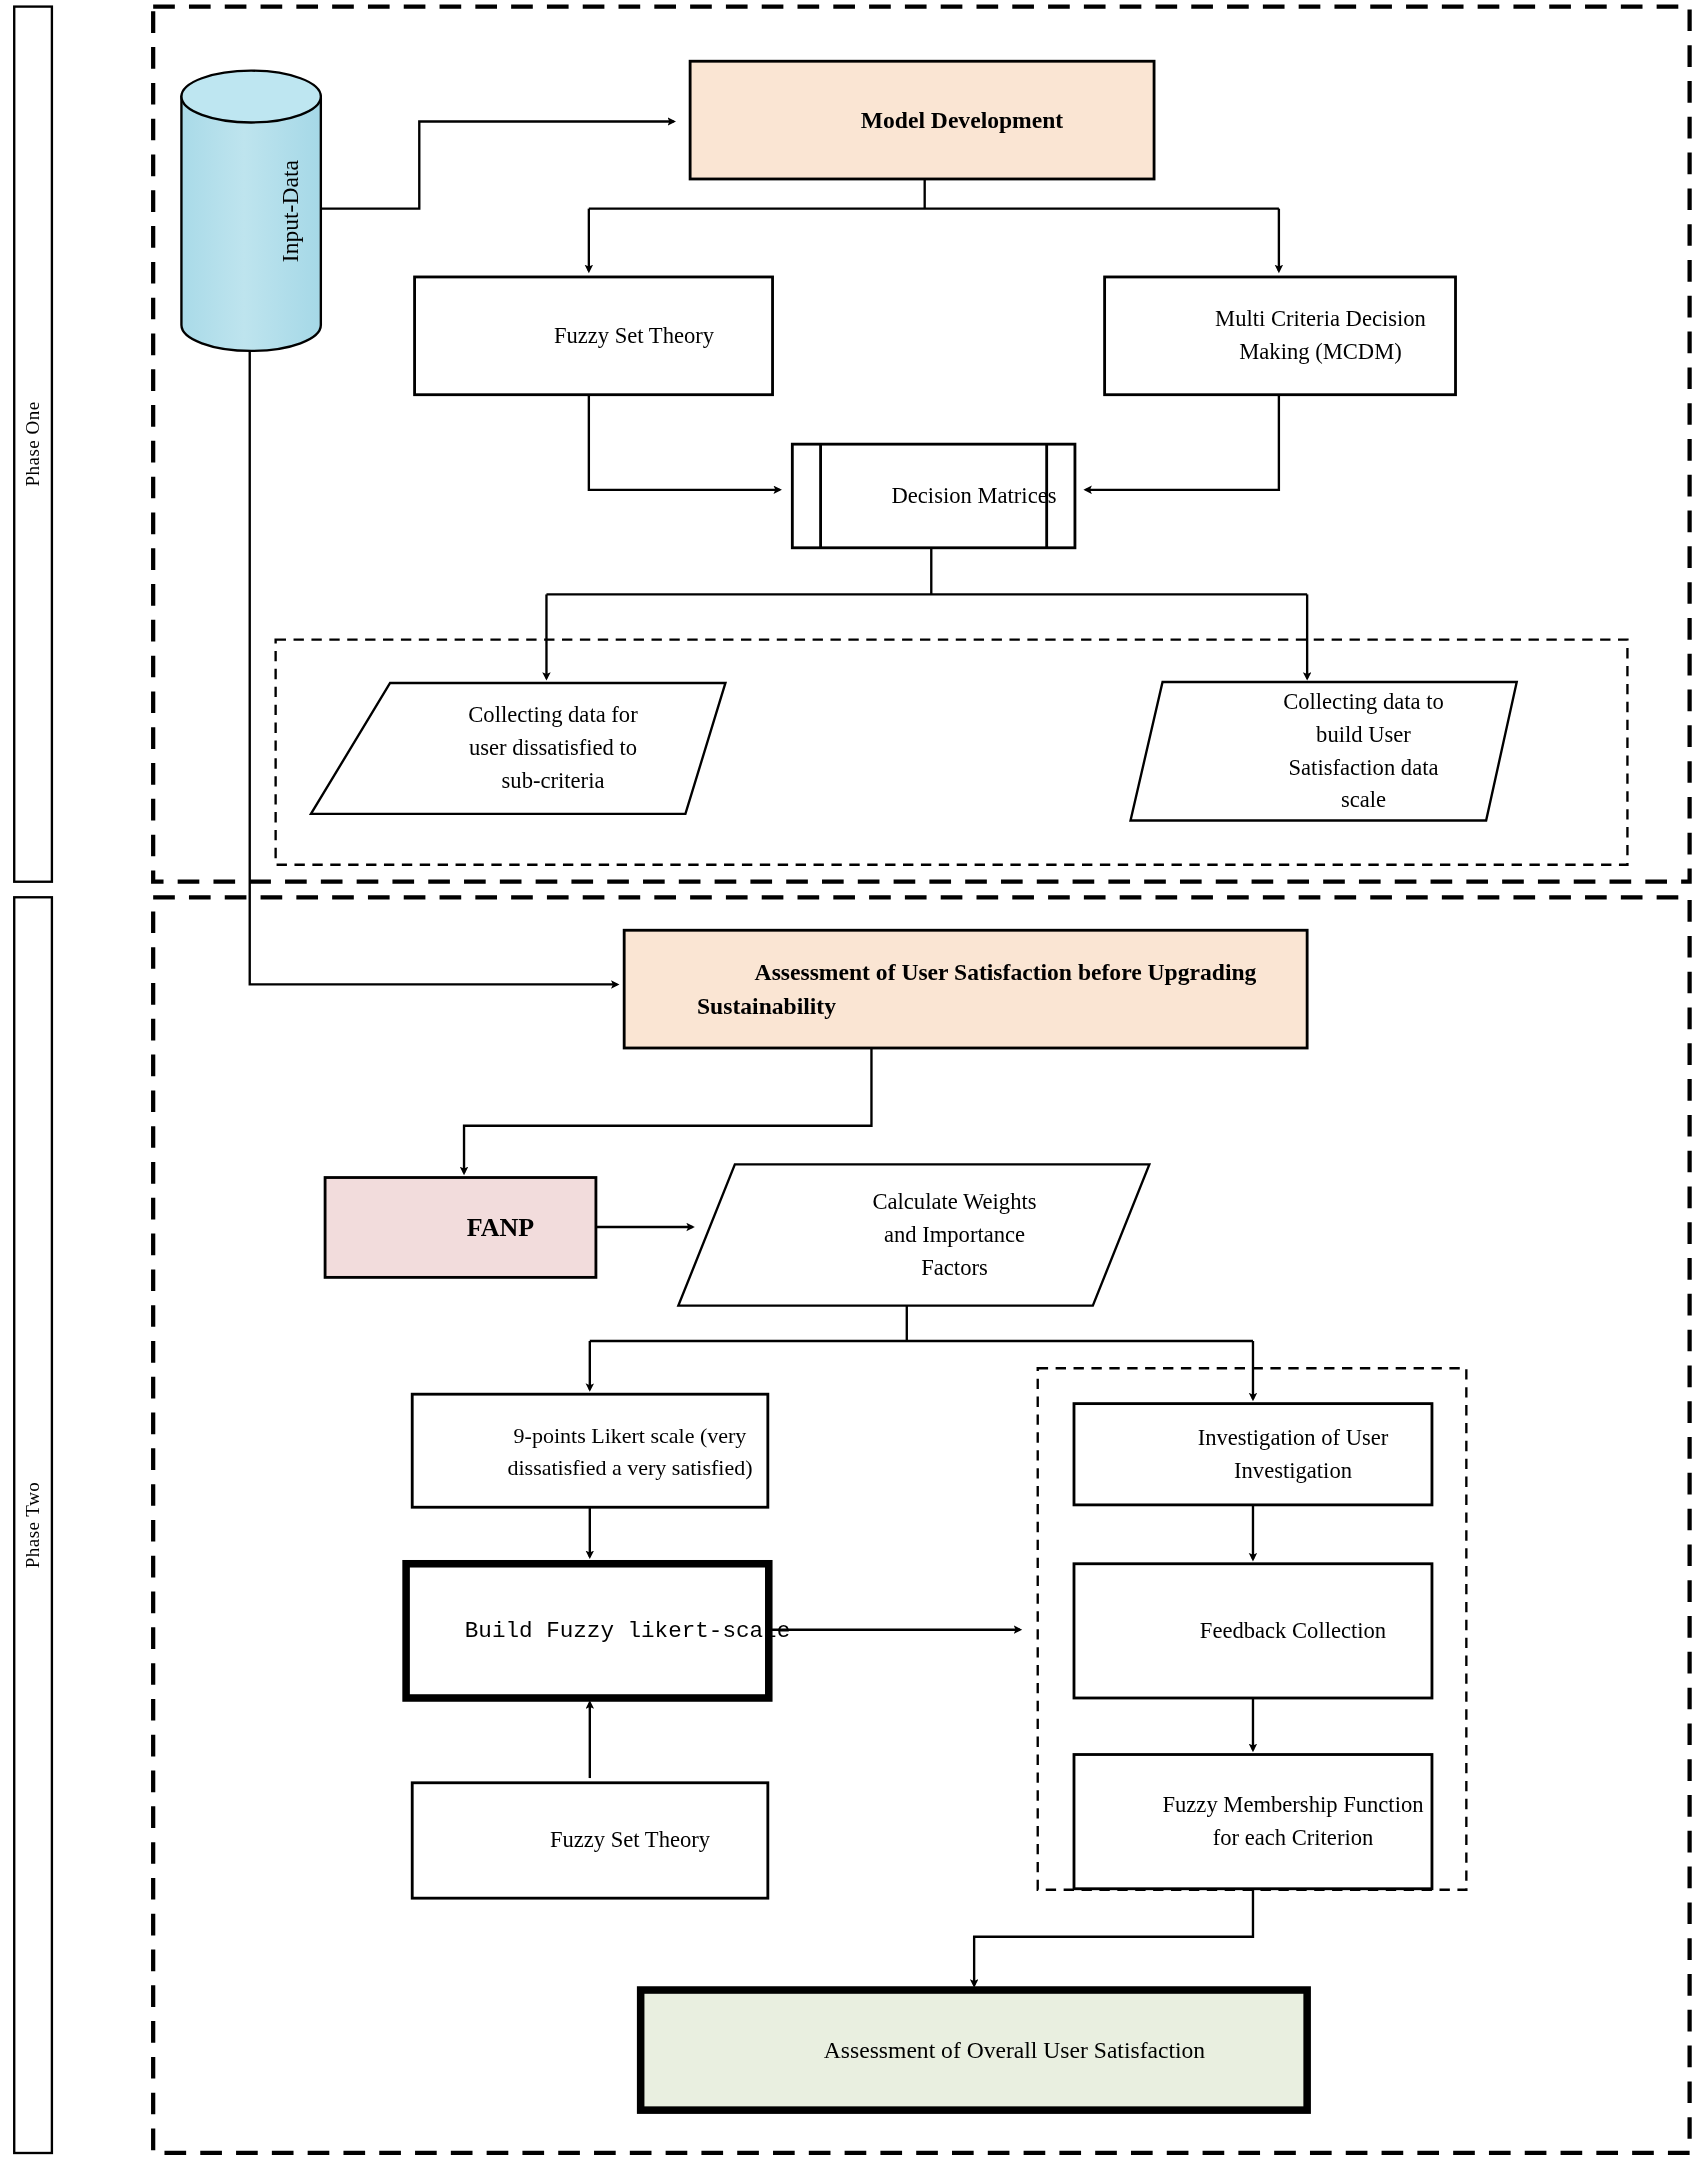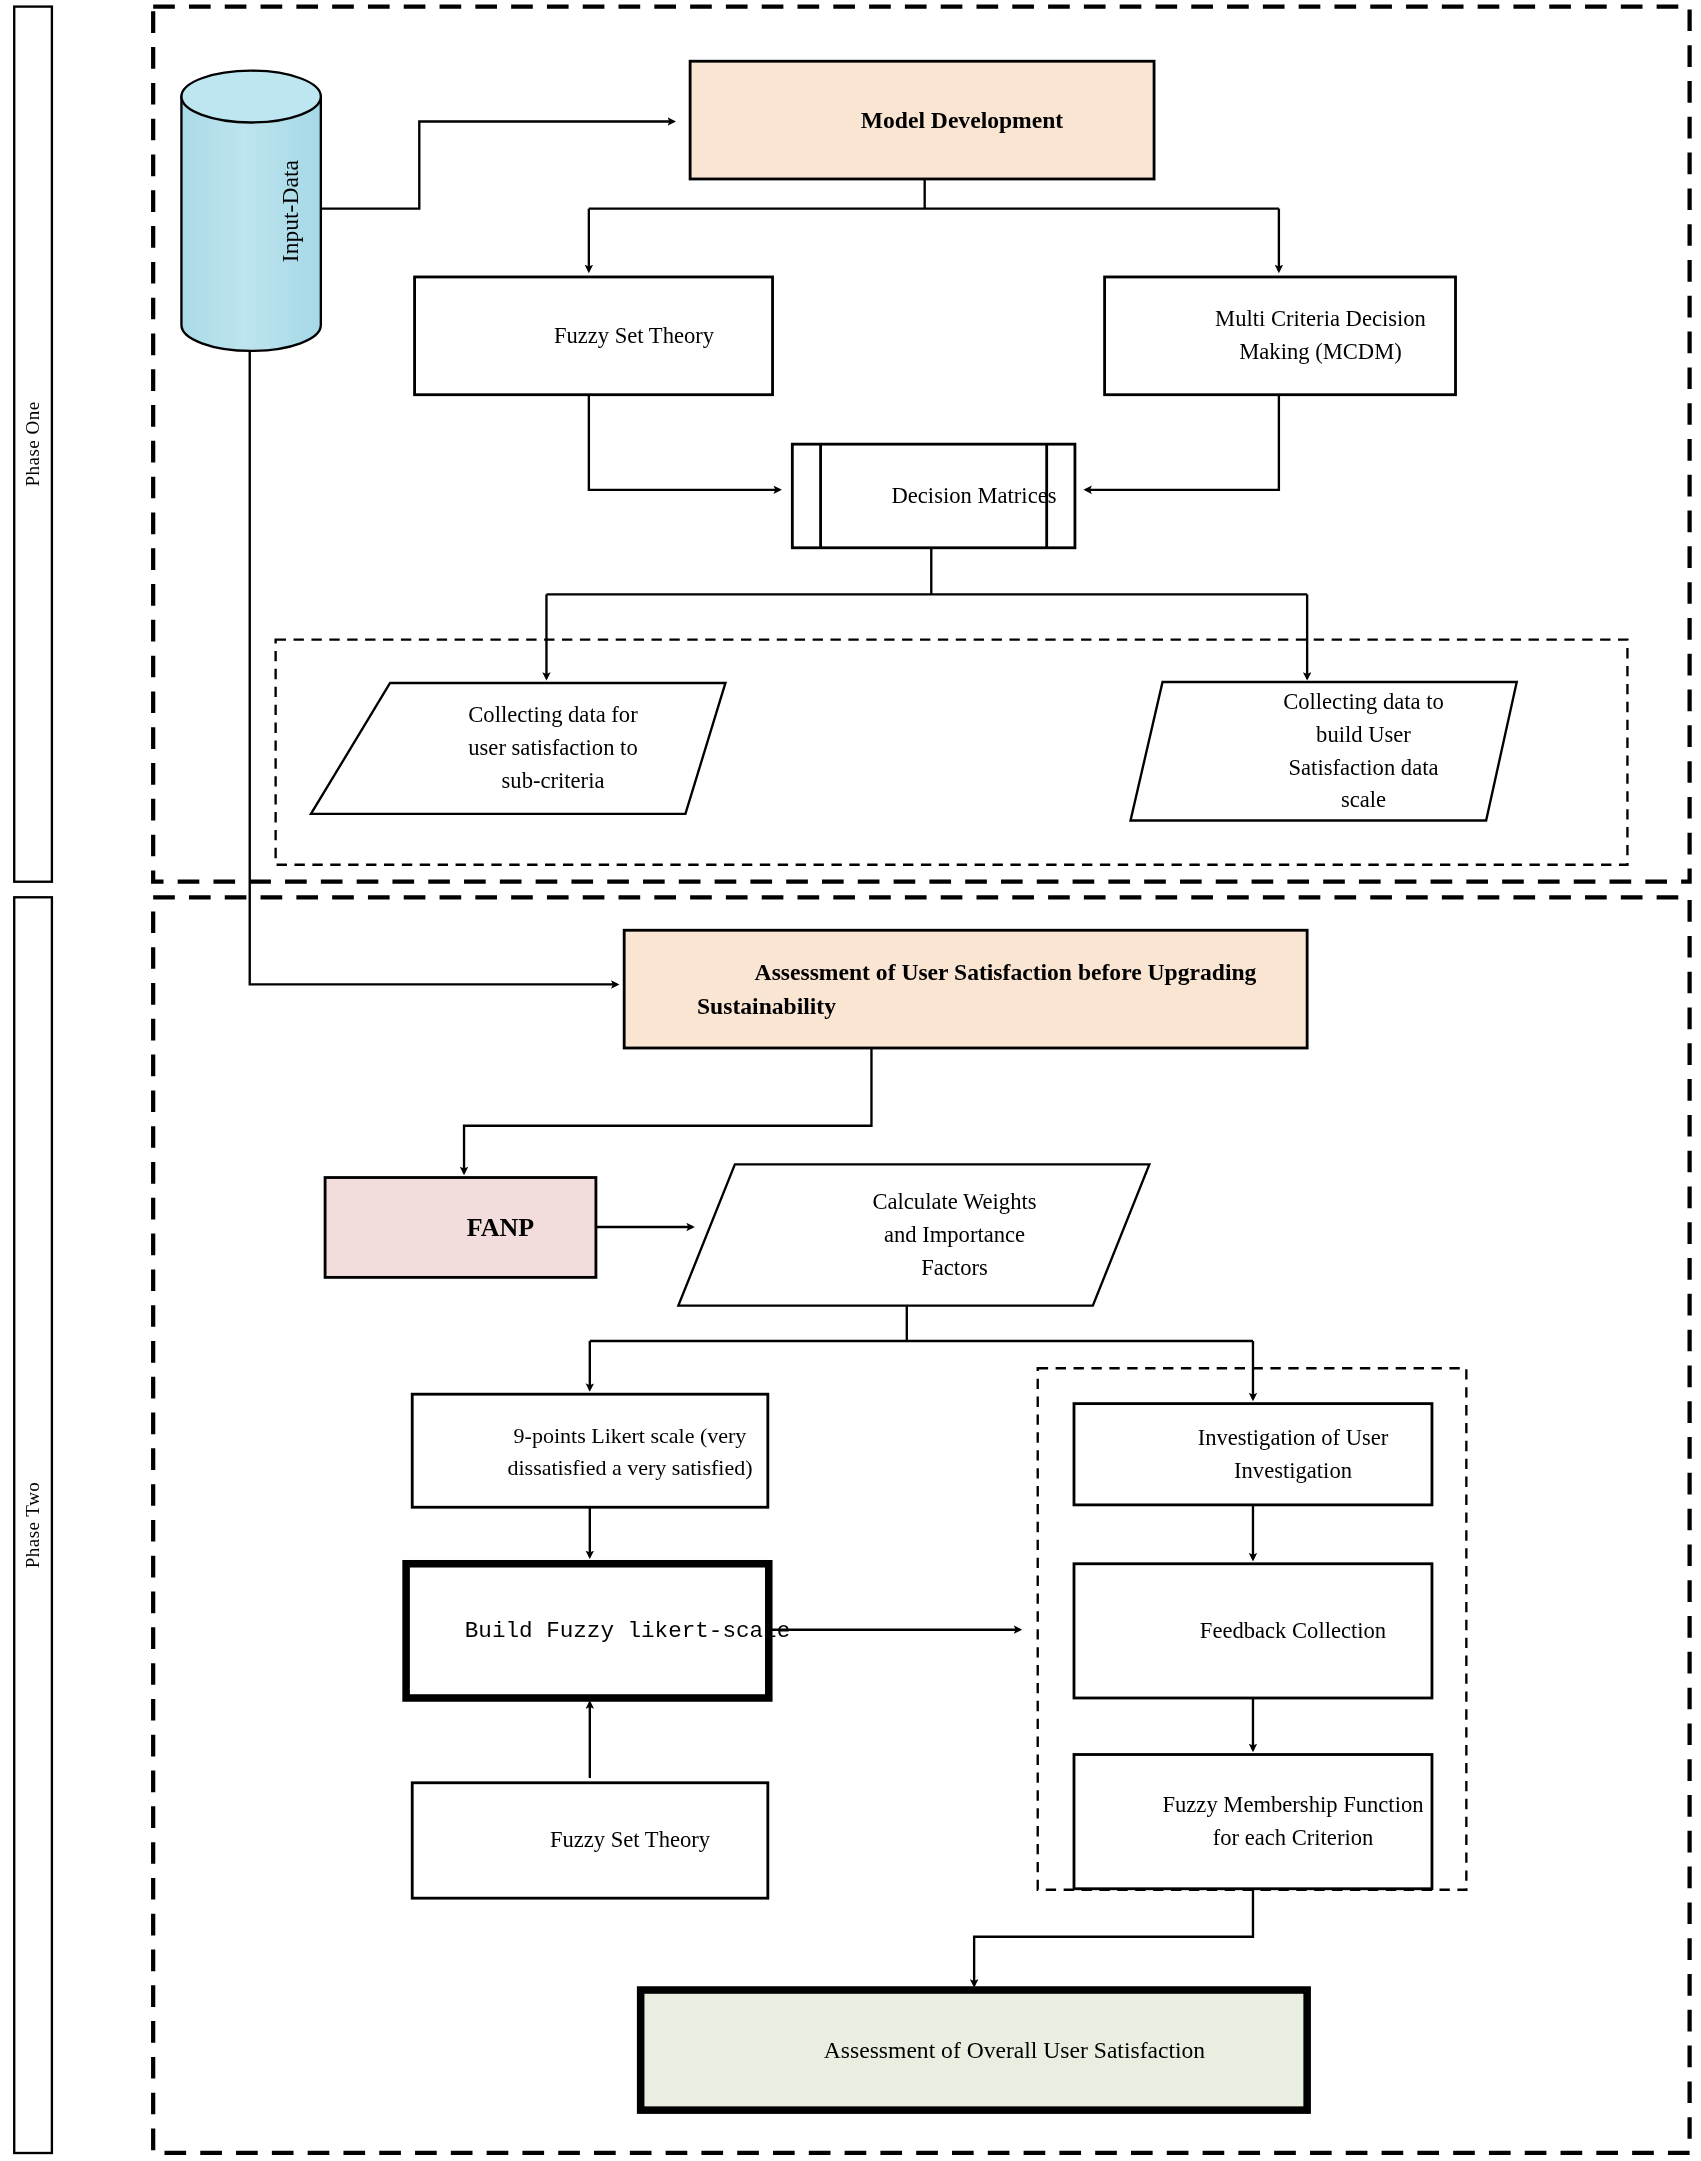--- a/index.html
+++ b/index.html
@@ -149,21 +149,21 @@
     <span>Multi Criteria Decision</span>
     <span>Making (MCDM)</span>
   </div>
 
   <div class="nodeText" style="left:821px;top:444px;width:226px;height:104px;font-size:22.6px;">
     <span>Decision Matrices</span>
   </div>
 
   <div class="nodeText" style="left:320px;top:683px;width:386px;height:131px;font-size:22.6px;flex-direction:column;">
     <span>Collecting data for</span>
-    <span>user satisfaction to</span>
+    <span>user dissatisfied to</span>
     <span>sub-criteria</span>
   </div>
 
   <div class="nodeText" style="left:1140px;top:682px;width:367px;height:139px;font-size:22.6px;flex-direction:column;">
     <span>Collecting data to</span>
     <span>build User</span>
     <span>Satisfaction data</span>
     <span>scale</span>
   </div>
 

